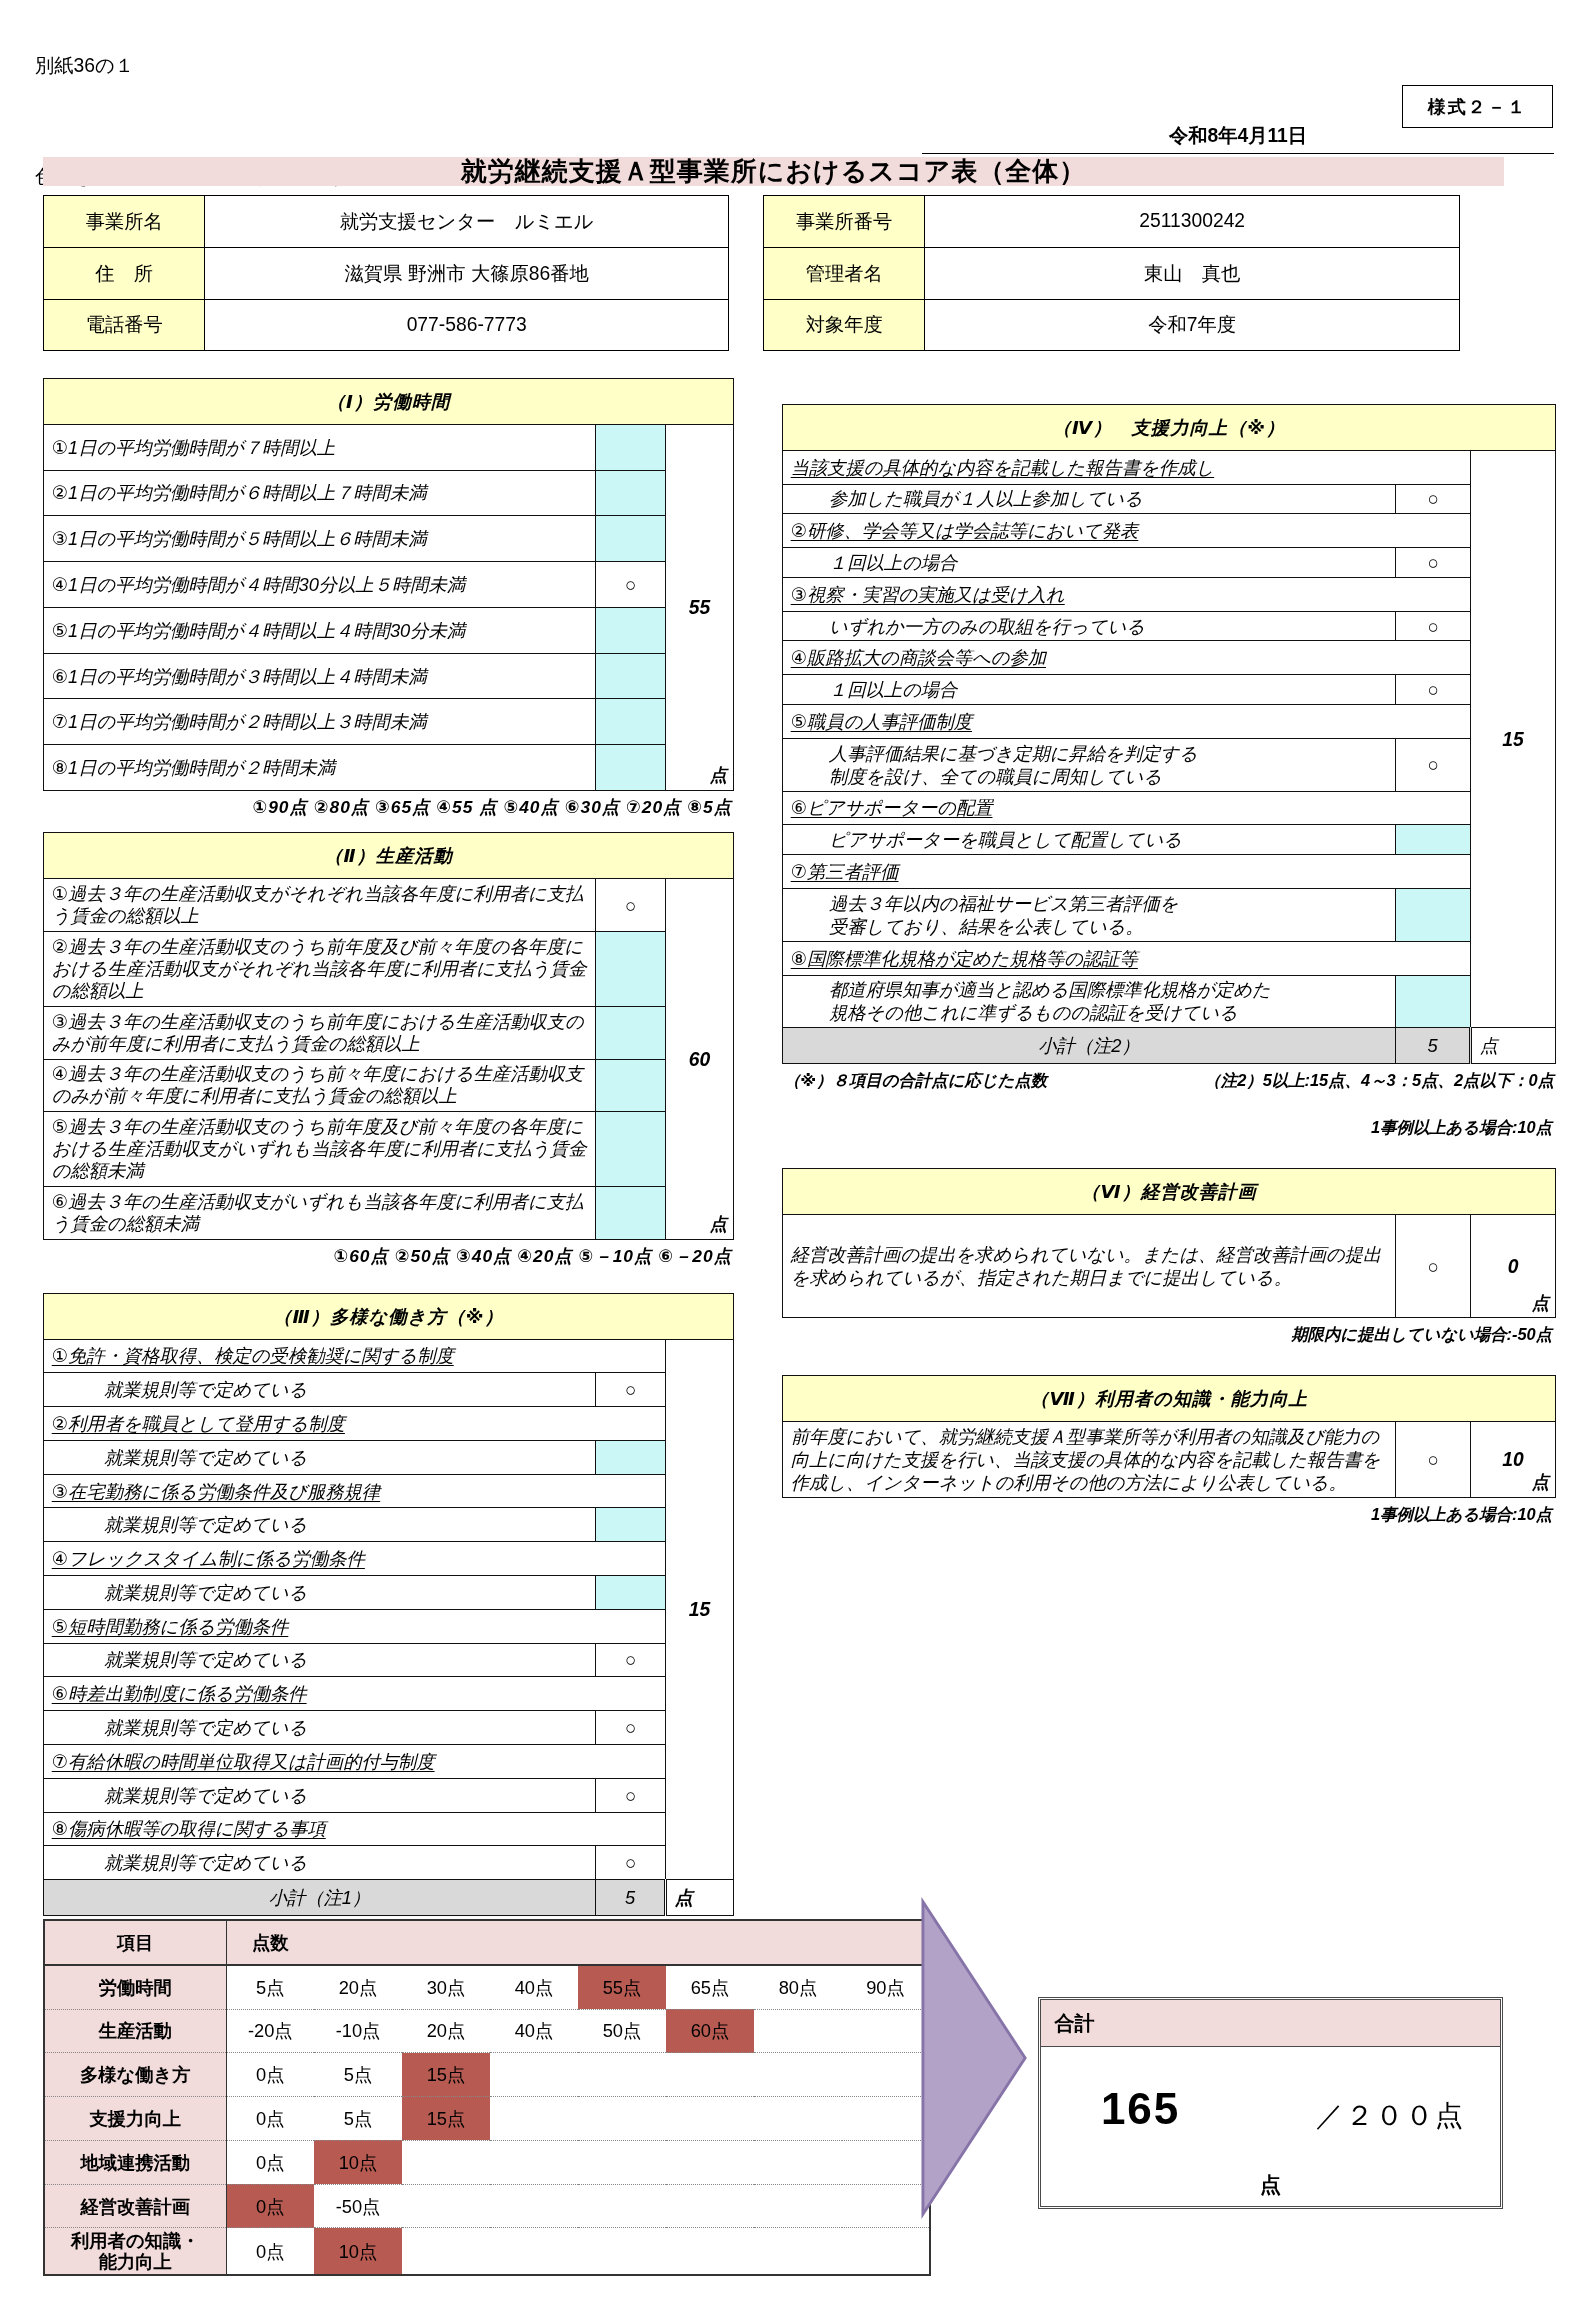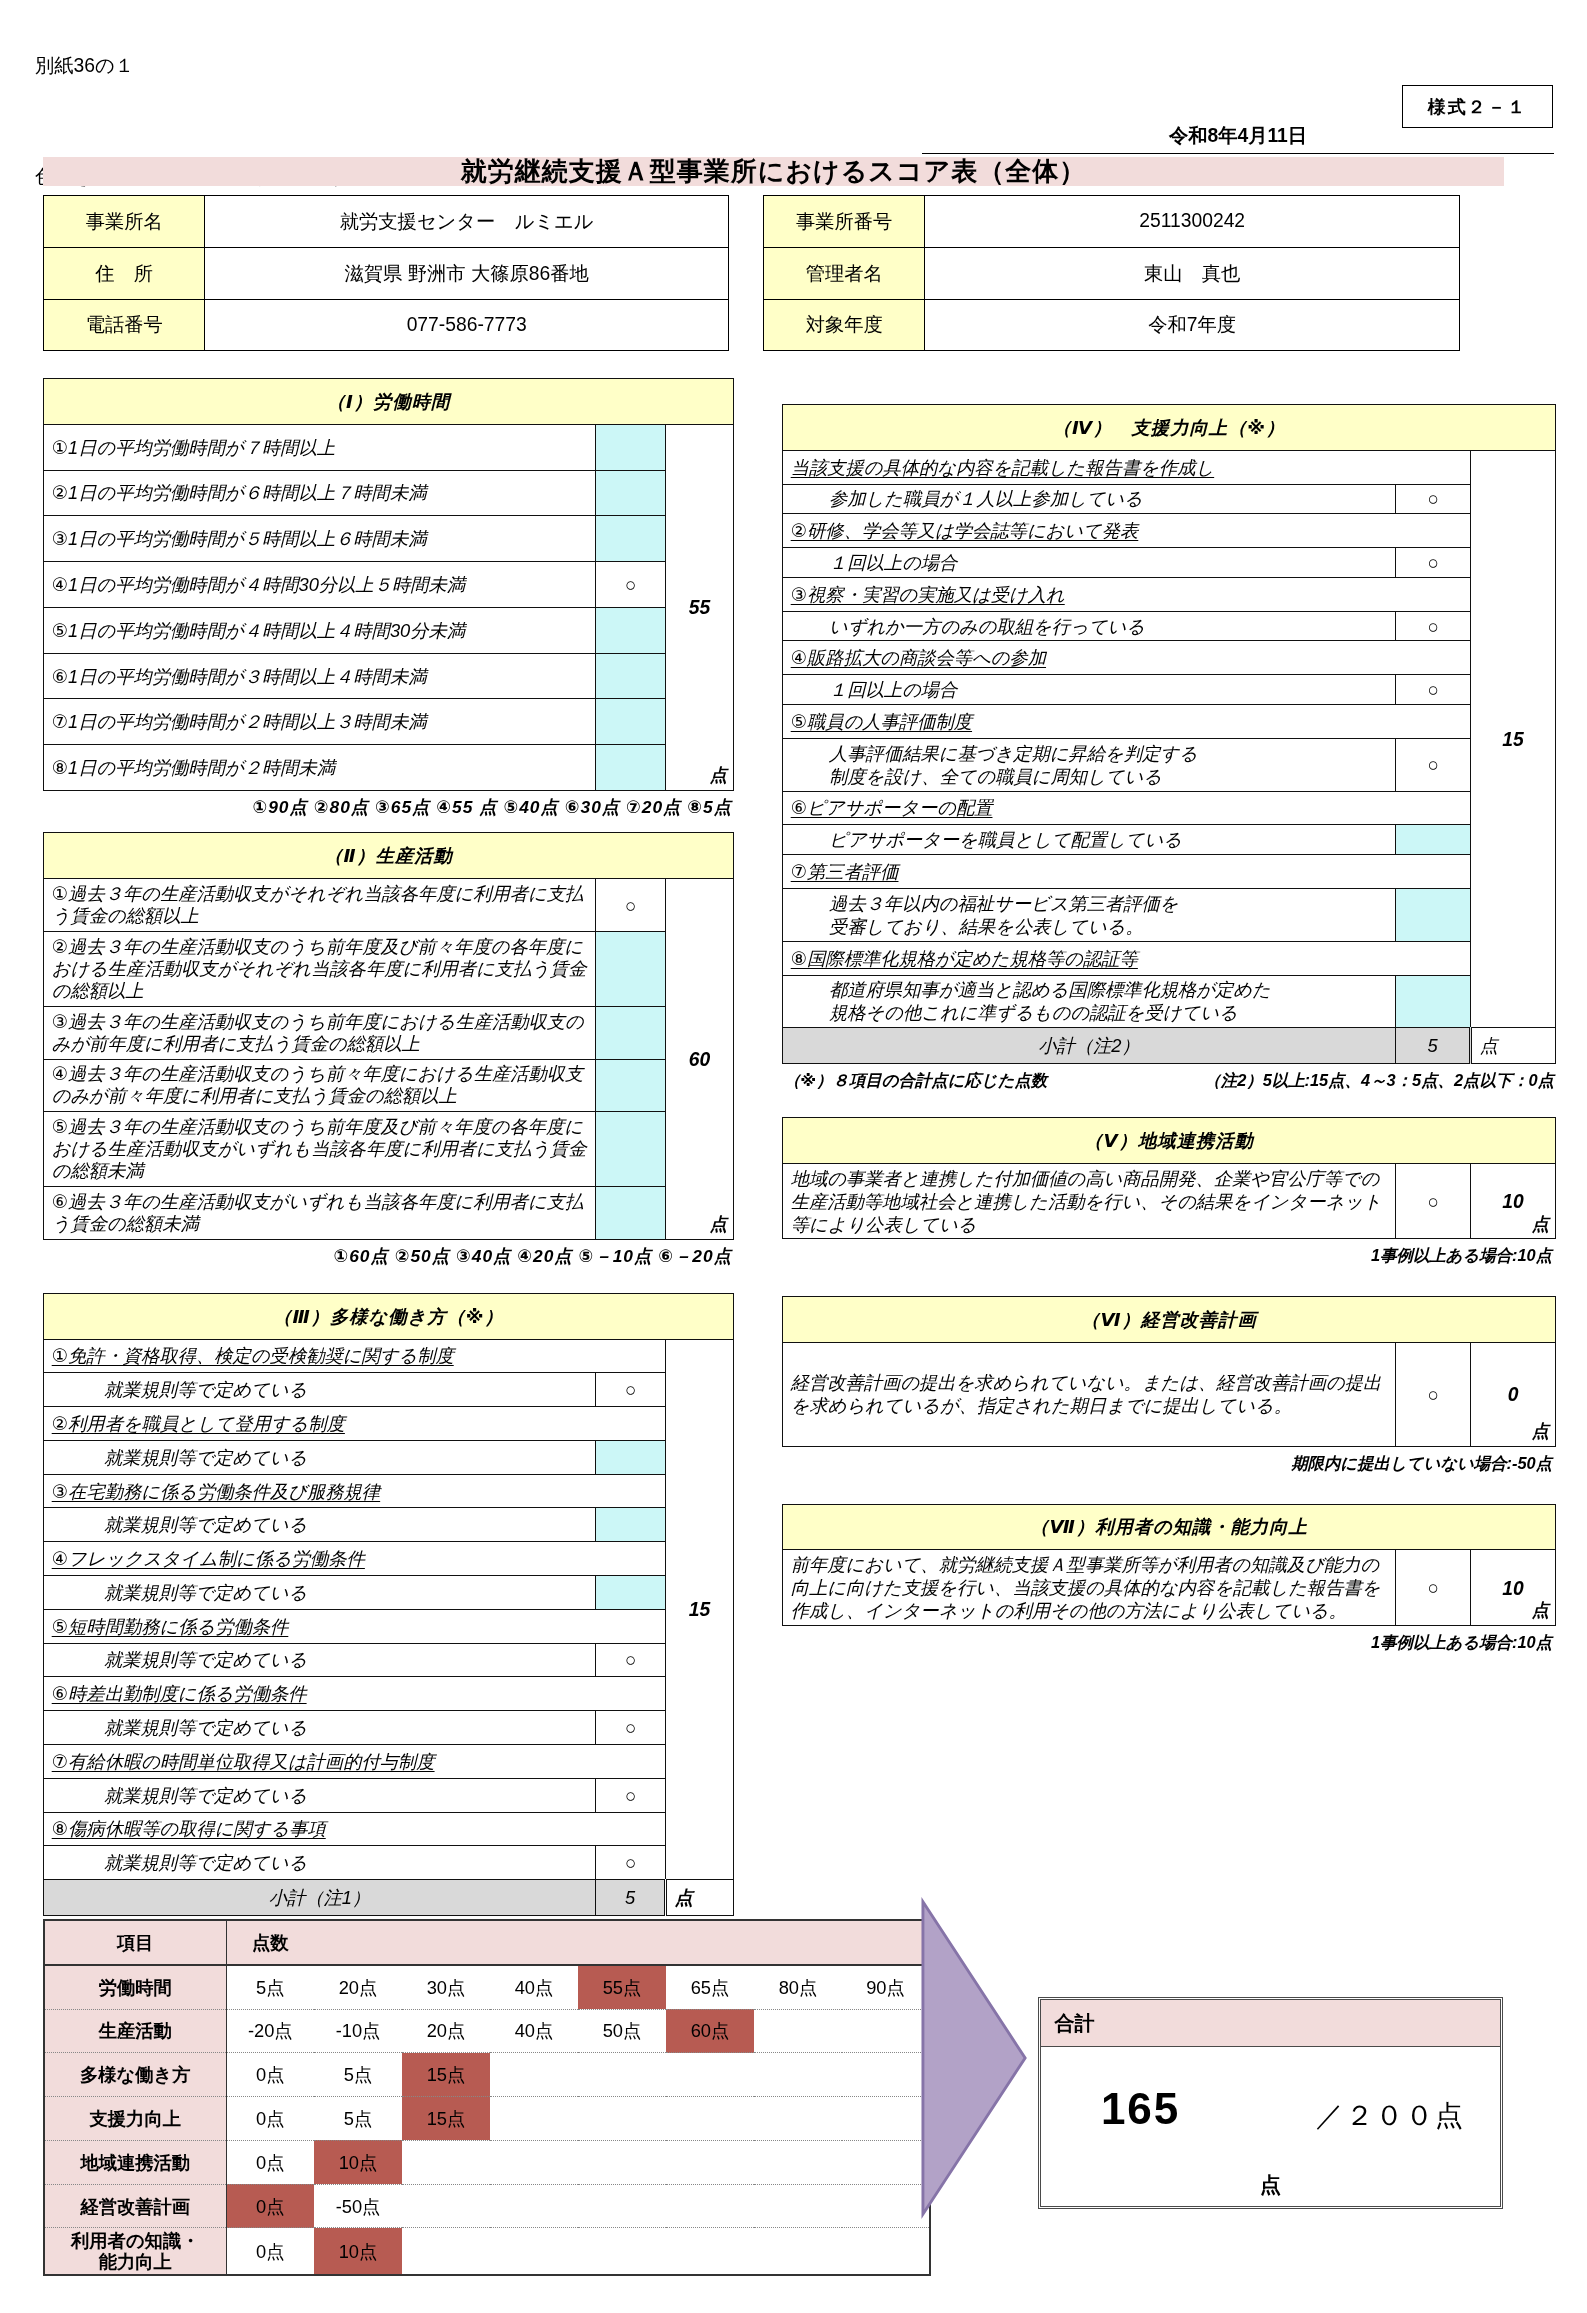--- a/index.html
+++ b/index.html
@@ -377,40 +377,20 @@
             </tr>
           </tbody>
       </table>
       <div class="notes">
         <span>（※）８項目の合計点に応じた点数</span>
         <span>（注2）5以上:15点、4～3：5点、2点以下：0点</span>
       </div>
     </div>
 
     <div class="secblock mt26">
-      <table class="sec s5">
-        <colgroup>
-            <col>
-            <col style="width:75px">
-            <col style="width:85px">
-          </colgroup>
-        <tbody>
-          <tr>
-              <td class="title-cell" colspan="3">（Ⅴ）地域連携活動</td>
-            </tr>
-          <tr>
-            <td class="bigcrit">地域の事業者と連携した付加価値の高い商品開発、企業や官公庁等での生産活動等地域社会と連携した活動を行い、その結果をインターネット等により公表している</td>
-            <td class="ans">○</td>
-            <td class="score-cell">
-              <div class="score-num">10</div>
-              <div class="score-unit">点</div>
-            </td>
-          </tr>
-        </tbody>
-      </table>
       <div class="note-right">1事例以上ある場合:10点</div>
     </div>
 
     <div class="secblock mt30">
       <table class="sec s6">
         <colgroup>
             <col>
             <col style="width:75px">
             <col style="width:85px">
           </colgroup>

